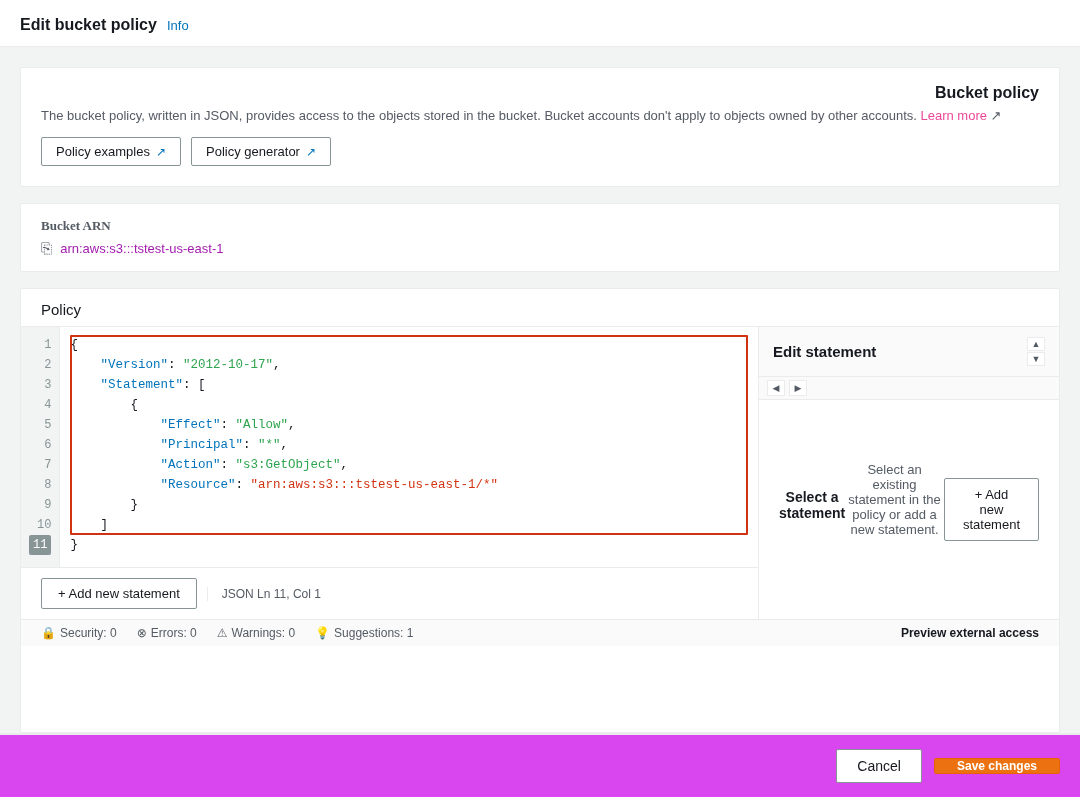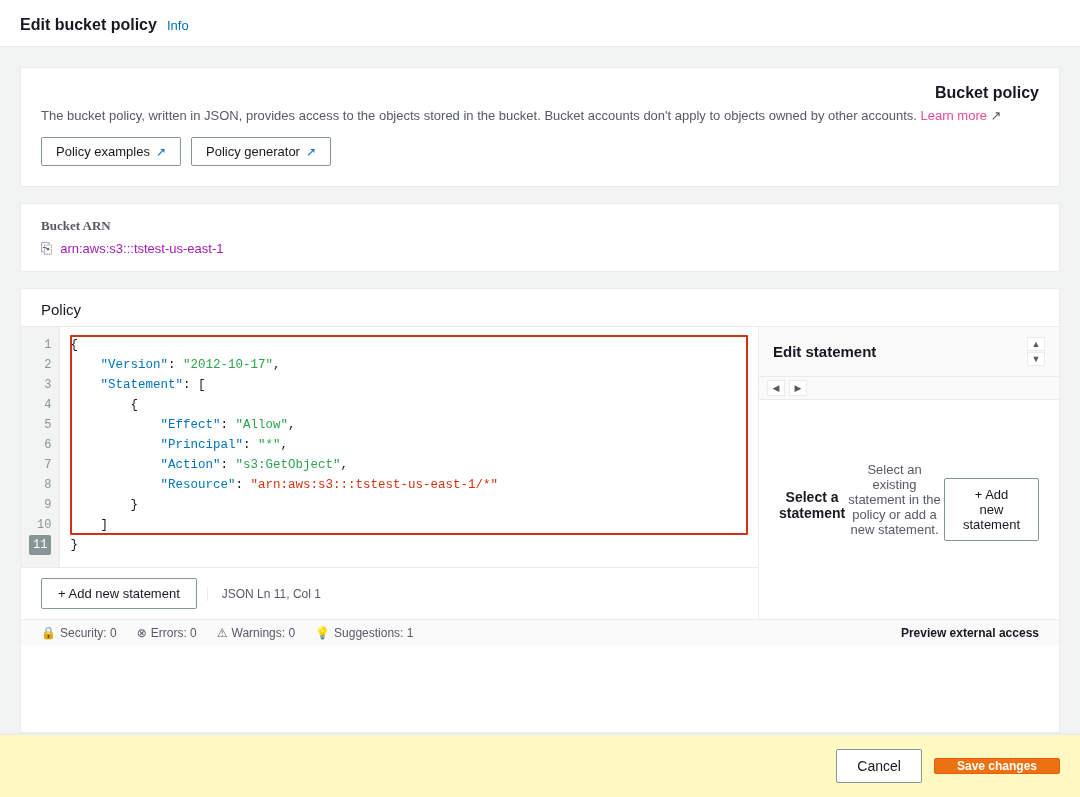--- a/index.html
+++ b/index.html
@@ -321,21 +321,21 @@
     }
     .cursor-pos {
       font-size: 12px;
       color: #545b64;
       margin-left: 10px;
       border-left: 1px solid #e9ebed;
       padding-left: 14px;
     }
     
     .page-footer {
-      background: #fef9c3;
+      background: #d946ef;
       border-top: 2px solid #e9ebed;
       padding: 14px 20px;
       display: flex;
       justify-content: flex-end;
       align-items: center;
       gap: 12px;
     }
     .btn-cancel {
       background: #fff;
       border: 1px solid #879596;

